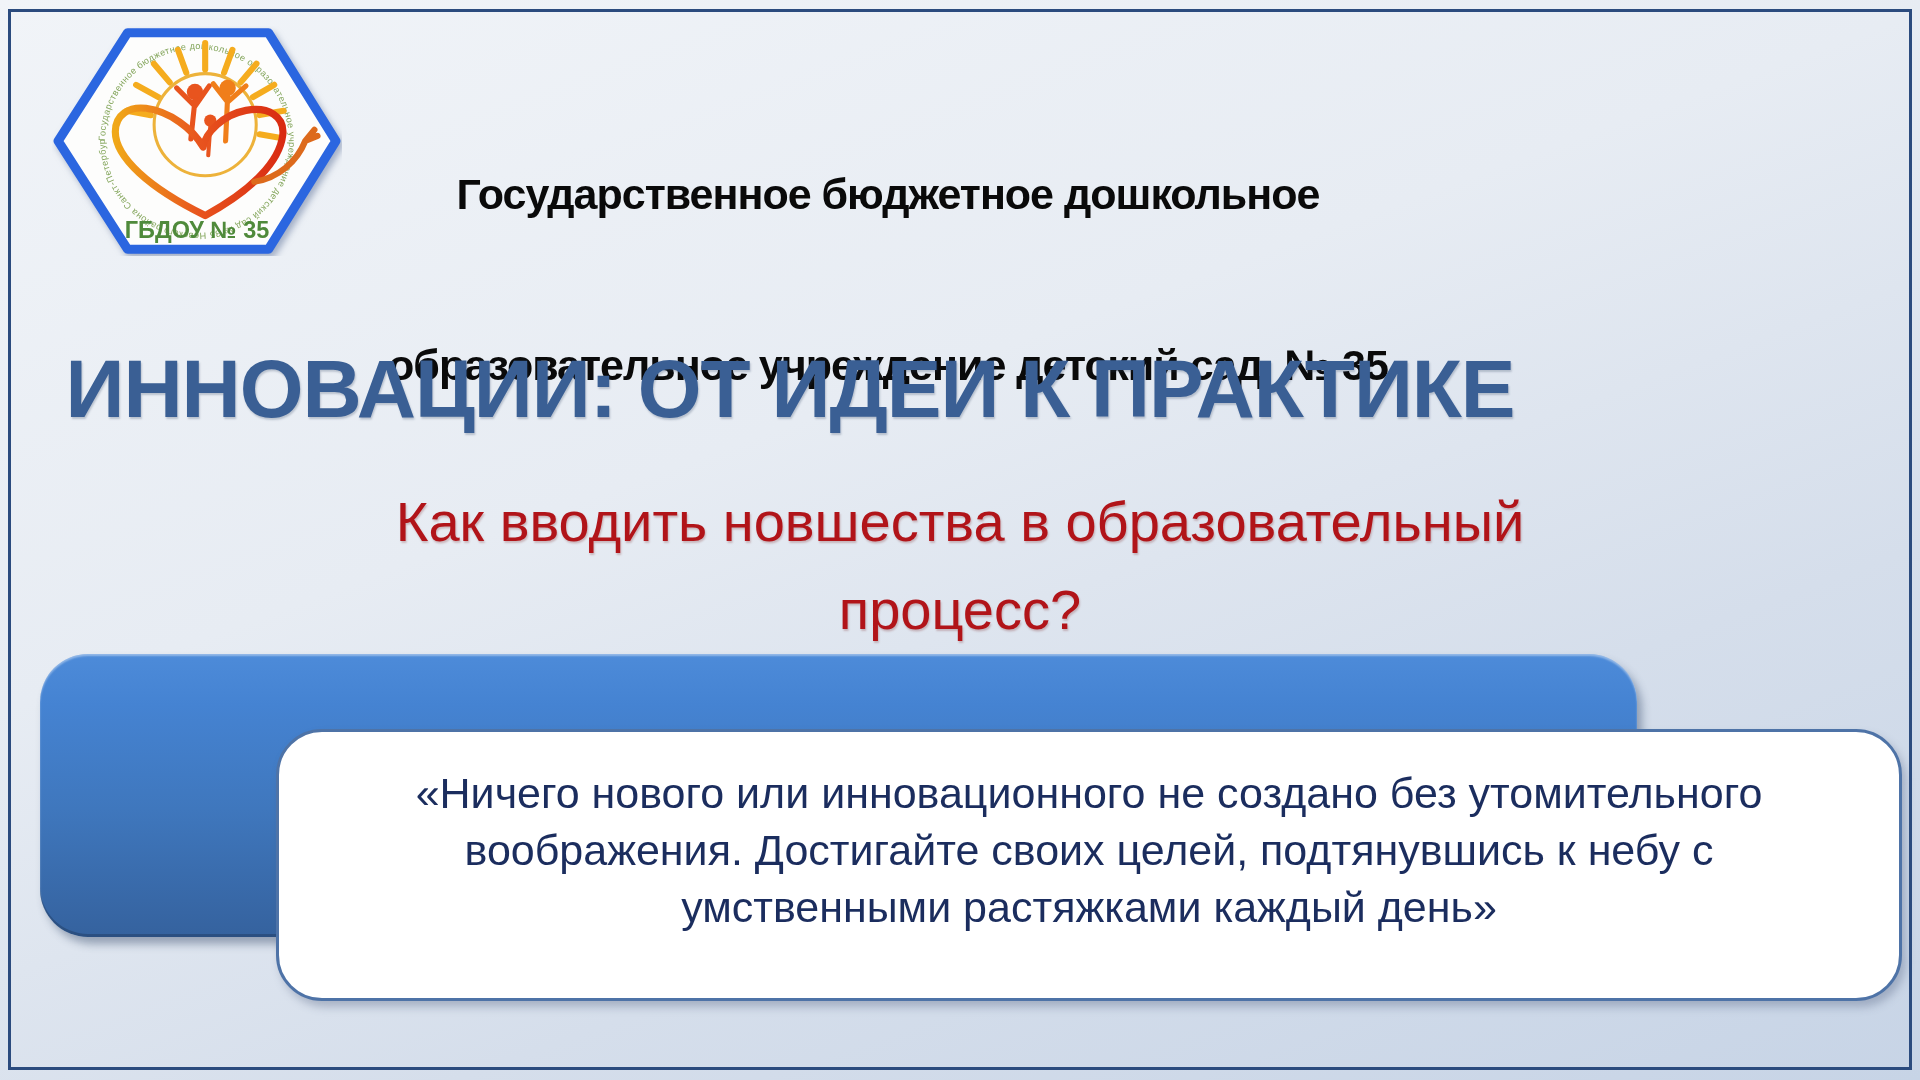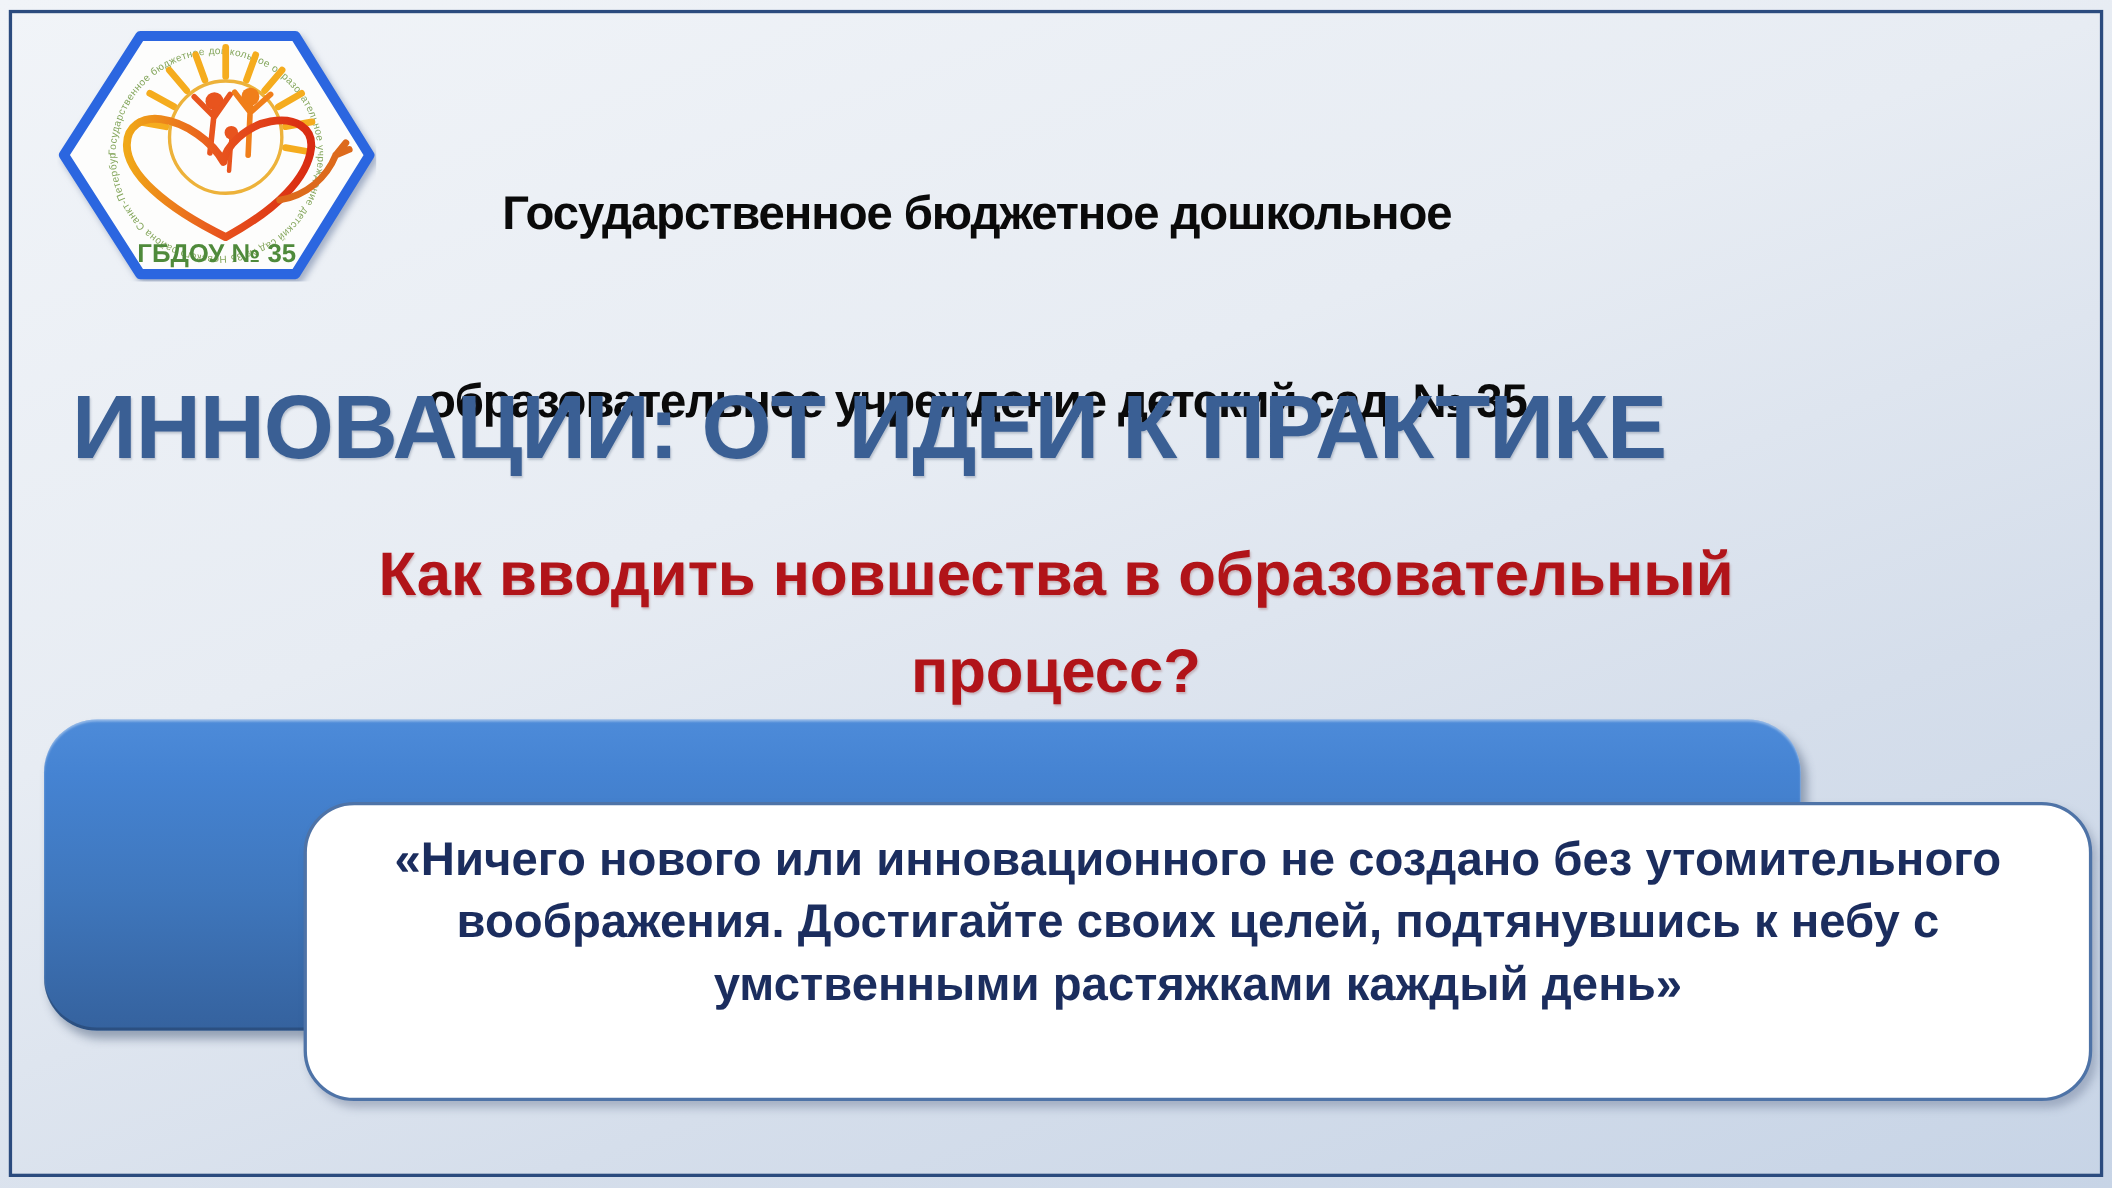--- a/index.html
+++ b/index.html
@@ -31,21 +31,21 @@
   
   .title{
     position:absolute;left:0;top:342px;width:1580px;margin:0;
     text-align:center;font-weight:bold;font-size:82px;letter-spacing:-1px;
     color:var(--title-blue,#3a5f94);
     text-shadow:1px 2px 2px rgba(40,60,90,.25);
   }
   
   .subtitle{
     position:absolute;left:290px;top:478px;width:1340px;margin:0;
-    text-align:center;font-weight:bold;font-size:56px;line-height:88px;
+    text-align:center;font-weight:normal;font-size:56px;line-height:88px;
     color:var(--subtitle-red,#b11419);
     text-shadow:1px 2px 2px rgba(120,30,30,.25);
   }
   
   .banner{
     position:absolute;left:40px;top:654px;width:1597px;height:283px;
     border-radius:48px;
     background:linear-gradient(180deg,var(--banner-top,#4d8bd9) 0%,#4583d2 18%,#3f77bd 55%,var(--banner-bottom,#35629e) 100%);
     box-shadow:
       inset 0 2px 2px rgba(255,255,255,.4),
@@ -58,24 +58,23 @@
     position:absolute;left:276px;top:729px;width:1626px;height:272px;
     box-sizing:border-box;
     background:#ffffff;
     border:3px solid var(--quote-border,#4e73a7);
     border-radius:46px;
     box-shadow:4px 6px 8px rgba(80,95,125,.35);
     z-index:10;
     padding:21px 55px 0 55px;
   }
   .quote-text{
-    margin:0;text-align:center;
+    margin:12px;text-align:center;
     font-size:43px;line-height:57px;
     color:var(--quote-navy,#1b2d5e);
-    font-weight:bold;
   }
   .quote-attribution{
     margin:0;text-align:right;padding-right:10px;
     font-size:43px;line-height:57px;
     color:var(--quote-navy,#1b2d5e);
   }
 </style>
 </head>
 <body>
 

